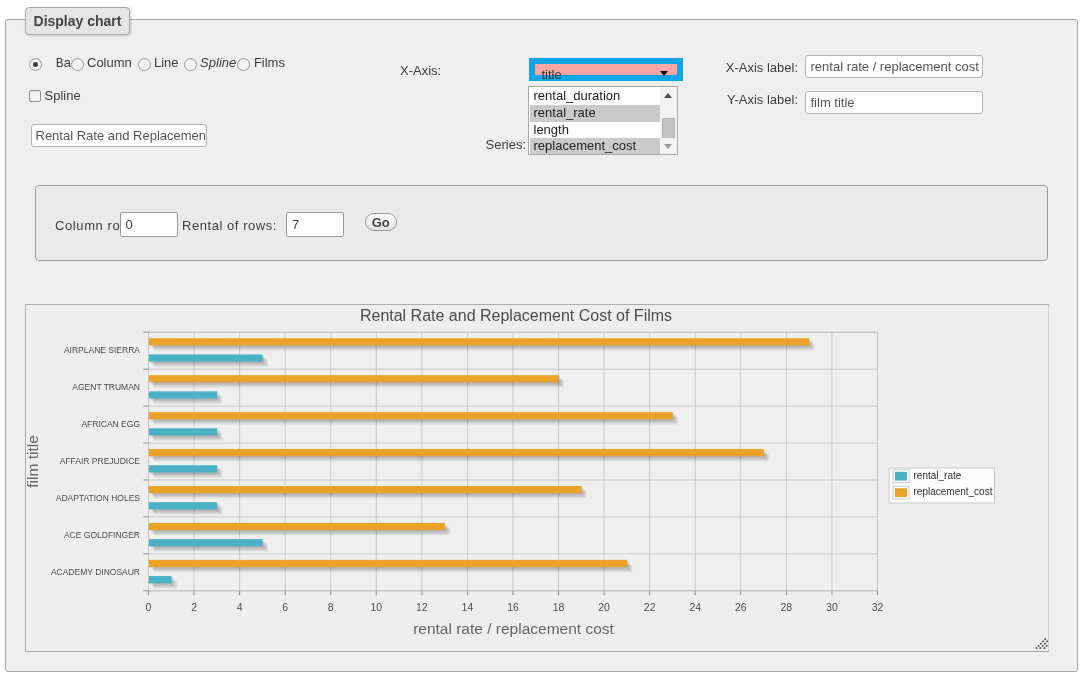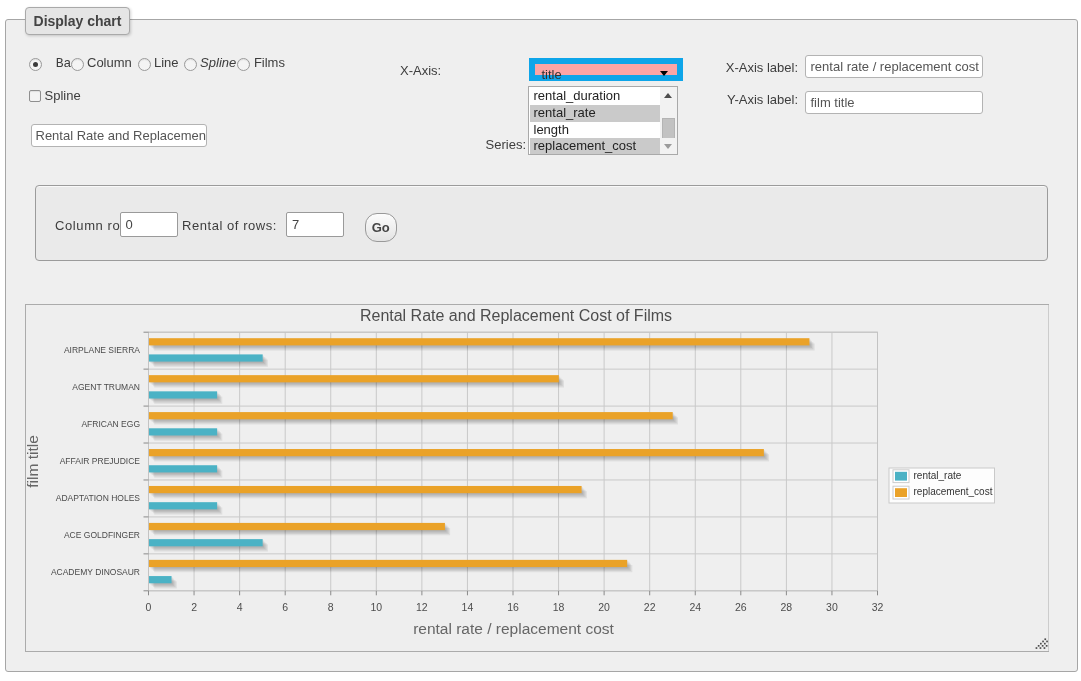--- a/index.html
+++ b/index.html
@@ -13,21 +13,21 @@
 .radio{width:11px;height:11px;border:1px solid #9a9a9a;border-radius:50%;background:#f4f4f4;display:inline-block;vertical-align:-2px;box-shadow:inset 0 1px 1px rgba(0,0,0,0.08);}
 .radio{position:relative;}
 .radio.on::after{content:'';position:absolute;left:2.8px;top:2.8px;width:5.4px;height:5.4px;border-radius:50%;background:#3a3a3a;}
 .cb{width:10px;height:10px;border:1px solid #8f8f8f;border-radius:2px;background:#f3f3f3;box-shadow:inset 0 1px 1px rgba(0,0,0,0.08);display:inline-block;}
 .tin{background:#fff;border:1px solid #b3b3b3;border-radius:3px;font-size:13px;color:#555;
   white-space:nowrap;overflow:hidden;display:flex;align-items:center;padding-left:5px;box-sizing:border-box;}
 #band{left:35px;top:185px;width:1011px;height:73.5px;background:#eaeaea;border:1px solid #9b9b9b;border-radius:4px;
   box-shadow:inset 0 1px 0 rgba(255,255,255,0.7);}
 .nin{background:#fff;border:1px solid #9a9a9a;border-radius:2px;font-size:13px;color:#444;
   display:flex;align-items:center;padding-left:5px;box-sizing:border-box;}
-#gobtn{left:364.5px;top:213px;width:32.5px;height:29px;border:1px solid #999;border-radius:12px;
+#gobtn{left:364.5px;top:213px;width:32.5px;height:18px;border:1px solid #999;border-radius:12px;
   background:linear-gradient(#fcfcfc,#e3e3e3);display:flex;align-items:center;justify-content:center;
   font-size:13px;font-weight:bold;color:#444;box-sizing:border-box;}
 #sel{left:528.5px;top:57.5px;width:154px;height:23px;background:#fca5a5;border:6px solid #0ea5e9;box-sizing:border-box;}
 #sel .t{position:absolute;left:7px;top:3px;font-size:13px;color:#333;}
 #sel .a{position:absolute;right:9px;top:7px;width:0;height:0;border-left:4px solid transparent;border-right:4px solid transparent;border-top:5px solid #000;}
 #mlist{left:527.5px;top:86px;width:150px;height:69px;background:#fff;border:1px solid #a9a9a9;box-sizing:border-box;overflow:hidden;}
 .mrow{position:absolute;left:1px;width:130px;height:16.8px;font-size:13px;color:#222;padding-left:4px;line-height:16.5px;white-space:nowrap;}
 .mrow.selx{background:#cacaca;}
 #sbar{position:absolute;right:0;top:0;width:17px;height:67px;background:#f2f2f2;}
 #sbar .btn{position:absolute;left:0;width:17px;height:16px;background:#f2f2f2;}

